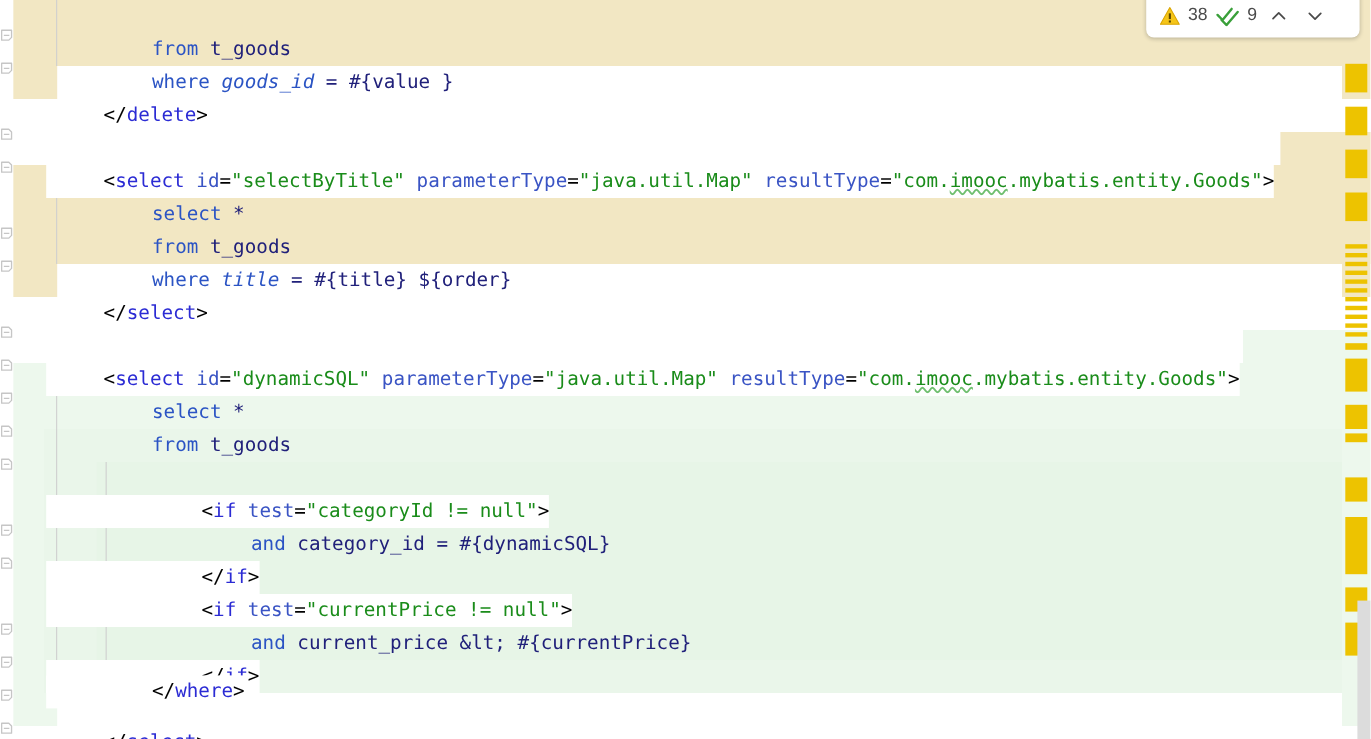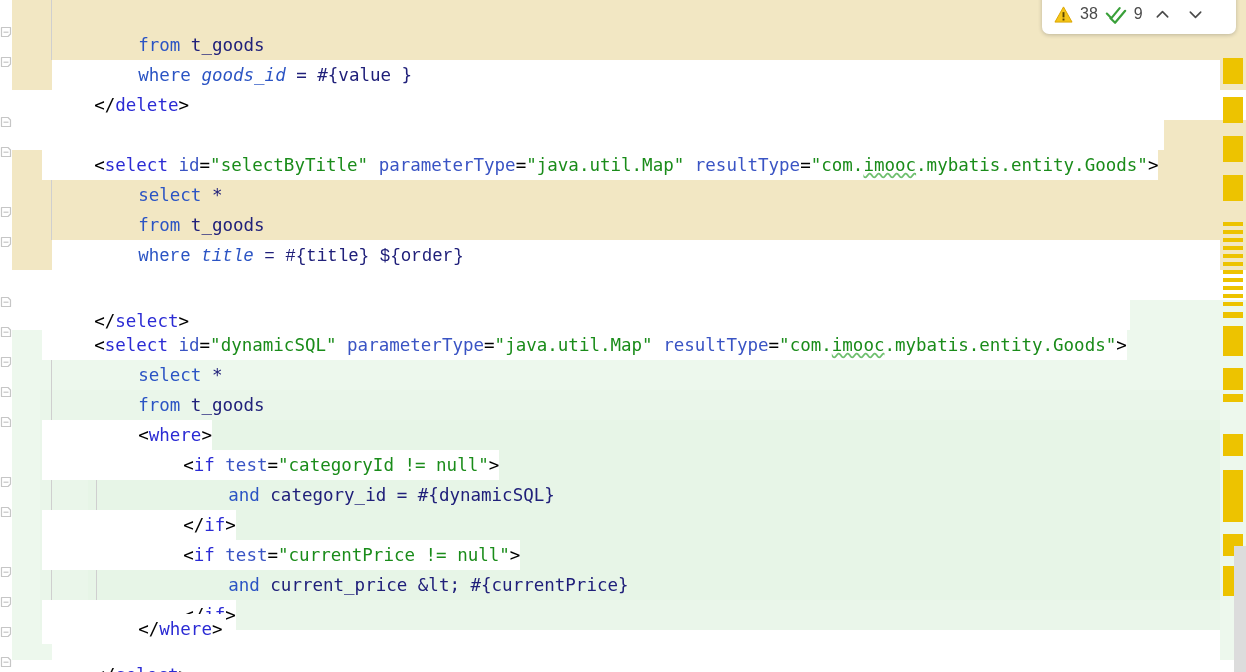--- a/index.html
+++ b/index.html
@@ -297,39 +297,36 @@
   <div class="line tagline" style="top:120px;">
     <span class="txt" style="padding-left:52px;"><span class="t-punct">&lt;</span><span class="t-tag">select</span><span class="t-txt"> </span><span class="t-attr">id</span><span class="t-eq">=</span><span class="t-str">"selectByTitle"</span><span class="t-txt"> </span><span class="t-attr">parameterType</span><span class="t-eq">=</span><span class="t-str">"java.util.Map"</span><span class="t-txt"> </span><span class="t-attr">resultType</span><span class="t-eq">=</span><span class="t-str">"com.</span><span class="t-str squiggle">imooc</span><span class="t-str">.mybatis.entity.Goods"</span><span class="t-punct">&gt;</span></span>
   </div>
   <div class="line" style="top:150px;">
     <span class="txt" style="padding-left:96px;"><span class="t-kw">select </span><span class="t-txt">*</span></span>
   </div>
   <div class="line" style="top:180px;">
     <span class="txt" style="padding-left:96px;"><span class="t-kw">from </span><span class="t-txt">t_goods</span></span>
   </div>
   <div class="line" style="top:210px;">
-    <span class="txt" style="padding-left:96px;font-family:Liberation Mono, monospace;"><span class="t-kw">where </span><span class="t-ital">title</span><span class="t-txt"> = #{title} ${order}</span></span>
-  </div>
-  <div class="line tagline" style="top:240px;margin-top:36px;">
+    <span class="txt" style="padding-left:96px;"><span class="t-kw">where </span><span class="t-ital">title</span><span class="t-txt"> = #{title} ${order}</span></span>
+  </div>
+  <div class="line tagline" style="top:240px;">
     <span class="txt" style="padding-left:52px;"><span class="t-punct">&lt;/</span><span class="t-tag">select</span><span class="t-punct">&gt;</span></span>
   </div>
   <div class="line" style="top:270px;">
     <span class="txt"></span>
   </div>
   <div class="line tagline" style="top:300px;">
     <span class="txt" style="padding-left:52px;"><span class="t-punct">&lt;</span><span class="t-tag">select</span><span class="t-txt"> </span><span class="t-attr">id</span><span class="t-eq">=</span><span class="t-str">"dynamicSQL"</span><span class="t-txt"> </span><span class="t-attr">parameterType</span><span class="t-eq">=</span><span class="t-str">"java.util.Map"</span><span class="t-txt"> </span><span class="t-attr">resultType</span><span class="t-eq">=</span><span class="t-str">"com.</span><span class="t-str squiggle">imooc</span><span class="t-str">.mybatis.entity.Goods"</span><span class="t-punct">&gt;</span></span>
   </div>
   <div class="line" style="top:330px;">
     <span class="txt" style="padding-left:96px;"><span class="t-kw">select </span><span class="t-txt">*</span></span>
   </div>
   <div class="line" style="top:360px;">
     <span class="txt" style="padding-left:96px;"><span class="t-kw">from </span><span class="t-txt">t_goods</span></span>
-  </div>
-  <div class="line tagline" style="top:390px;">
-    <span class="txt" style="padding-left:96px;"><span class="t-punct">&lt;</span><span class="t-tag">where</span><span class="t-punct">&gt;</span></span>
   </div>
   <div class="line tagline" style="top:420px;">
     <span class="txt" style="padding-left:141px;"><span class="t-punct">&lt;</span><span class="t-tag">if</span><span class="t-txt"> </span><span class="t-attr">test</span><span class="t-eq">=</span><span class="t-str">"categoryId != null"</span><span class="t-punct">&gt;</span></span>
   </div>
   <div class="line" style="top:450px;">
     <span class="txt" style="padding-left:186px;"><span class="t-kw">and </span><span class="t-txt">category_id = #{dynamicSQL}</span></span>
   </div>
   <div class="line tagline" style="top:480px;">
     <span class="txt" style="padding-left:141px;"><span class="t-punct">&lt;/</span><span class="t-tag">if</span><span class="t-punct">&gt;</span></span>
   </div>

